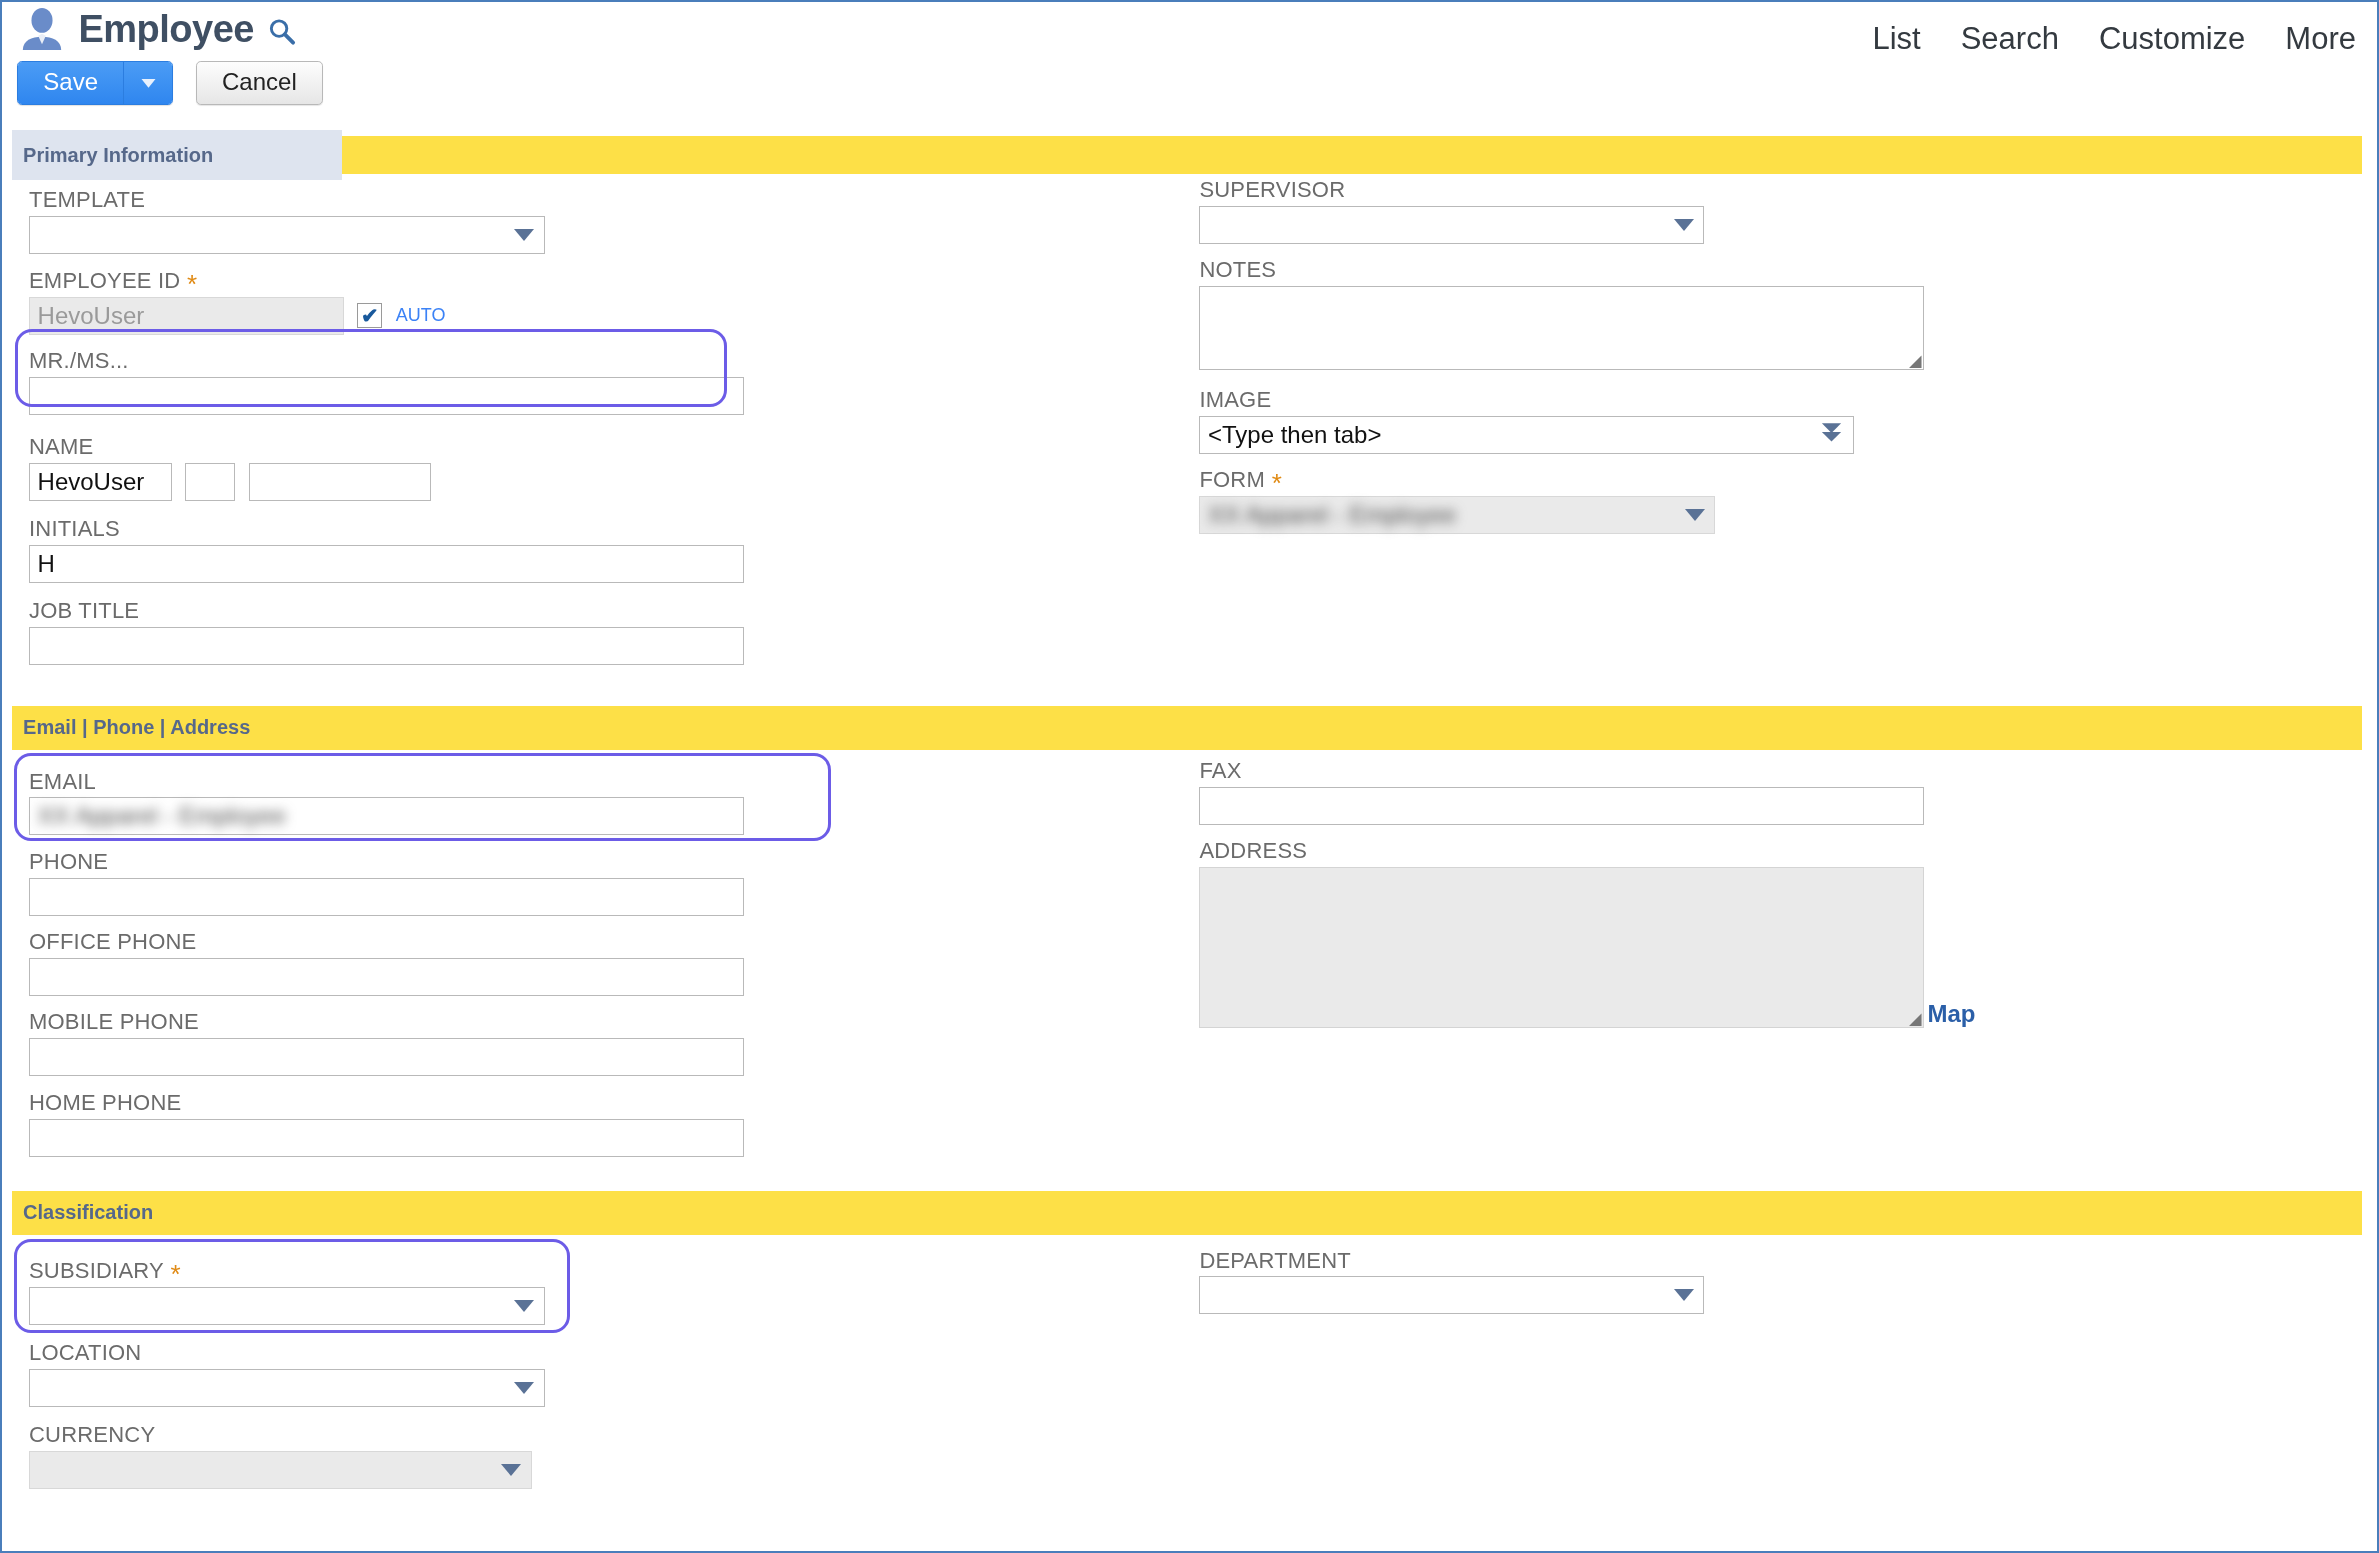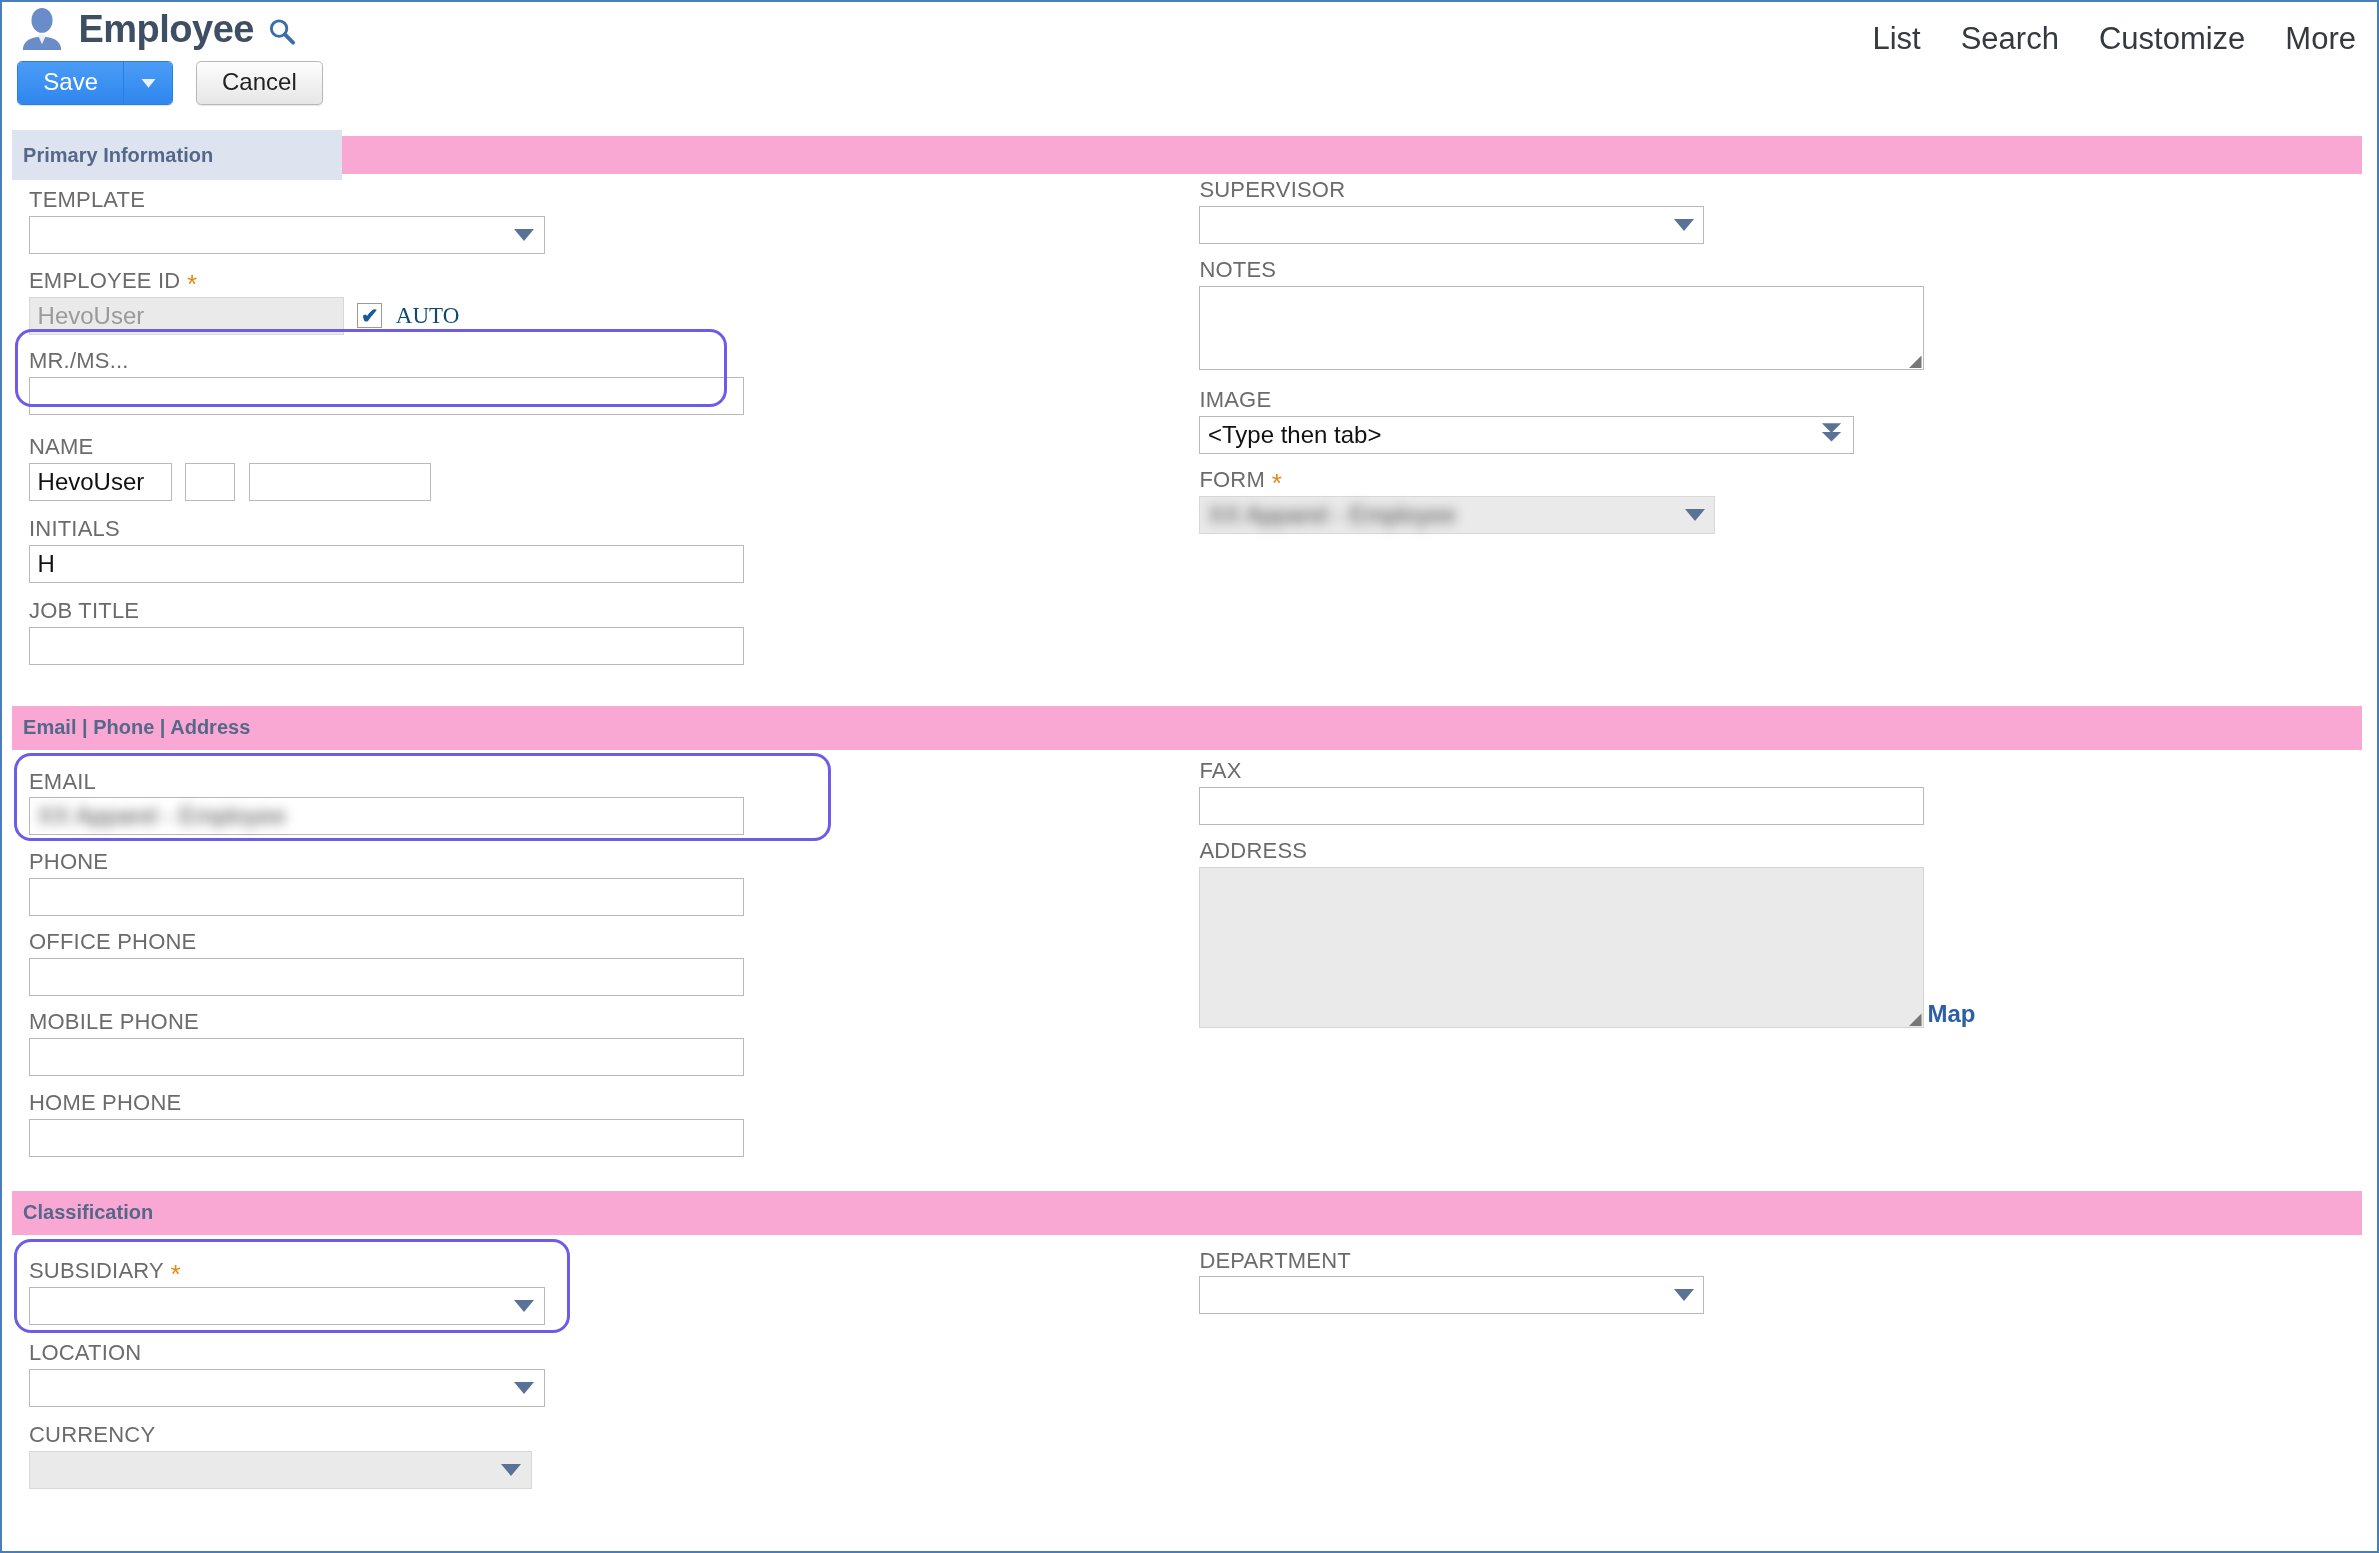--- a/index.html
+++ b/index.html
@@ -52,21 +52,21 @@
   }
   .topnav {
     position:absolute; right:21px; top:19px;
     display:flex; gap:40px; font-size:31px; color:#343a40;
   }
   .topnav span { cursor:pointer; }
 
   
   .band-wrap { position:relative; }
   .band {
-    background:#f9a8d4; height:44px;
+    background:#fde047; height:44px;
     margin-left:9.6px; margin-right:15.3px;
     display:flex; align-items:center;
   }
   .band.first { height:38px; margin-top:0; }
   .band-tab {
     position:absolute; left:9.6px; top:-5.7px;
     height:50px; width:330px; background:#dee4ef;
     display:flex; align-items:center;
   }
   .band-title {
@@ -112,21 +112,21 @@
     position:absolute; right:1.9px; bottom:1px; width:15.3px; height:15.3px;
     color:#777; font-size:16.3px; line-height:15.3px; text-align:right;
   }
 
   .chk-row { display:flex; align-items:center; gap:13.4px; }
   .chkbox {
     width:25px; height:25px; border:1px solid #9a9a9a; background:#fff;
     display:flex; align-items:center; justify-content:center;
     color:#19599c; font-size:21px; line-height:1; font-weight:bold;
   }
-  .chk-label { font-size:23px; color:#0c4a6e;font-family:Liberation Serif, serif; }
+  .chk-label { font-size:18px; color:#3b82f6; }
 
   .name-row { display:flex; gap:13.4px; }
 
   .blur {
     filter:blur(5.7px);
     color:#4a4a4a; font-size:24px; white-space:nowrap;
     user-select:none;
   }
 
   

